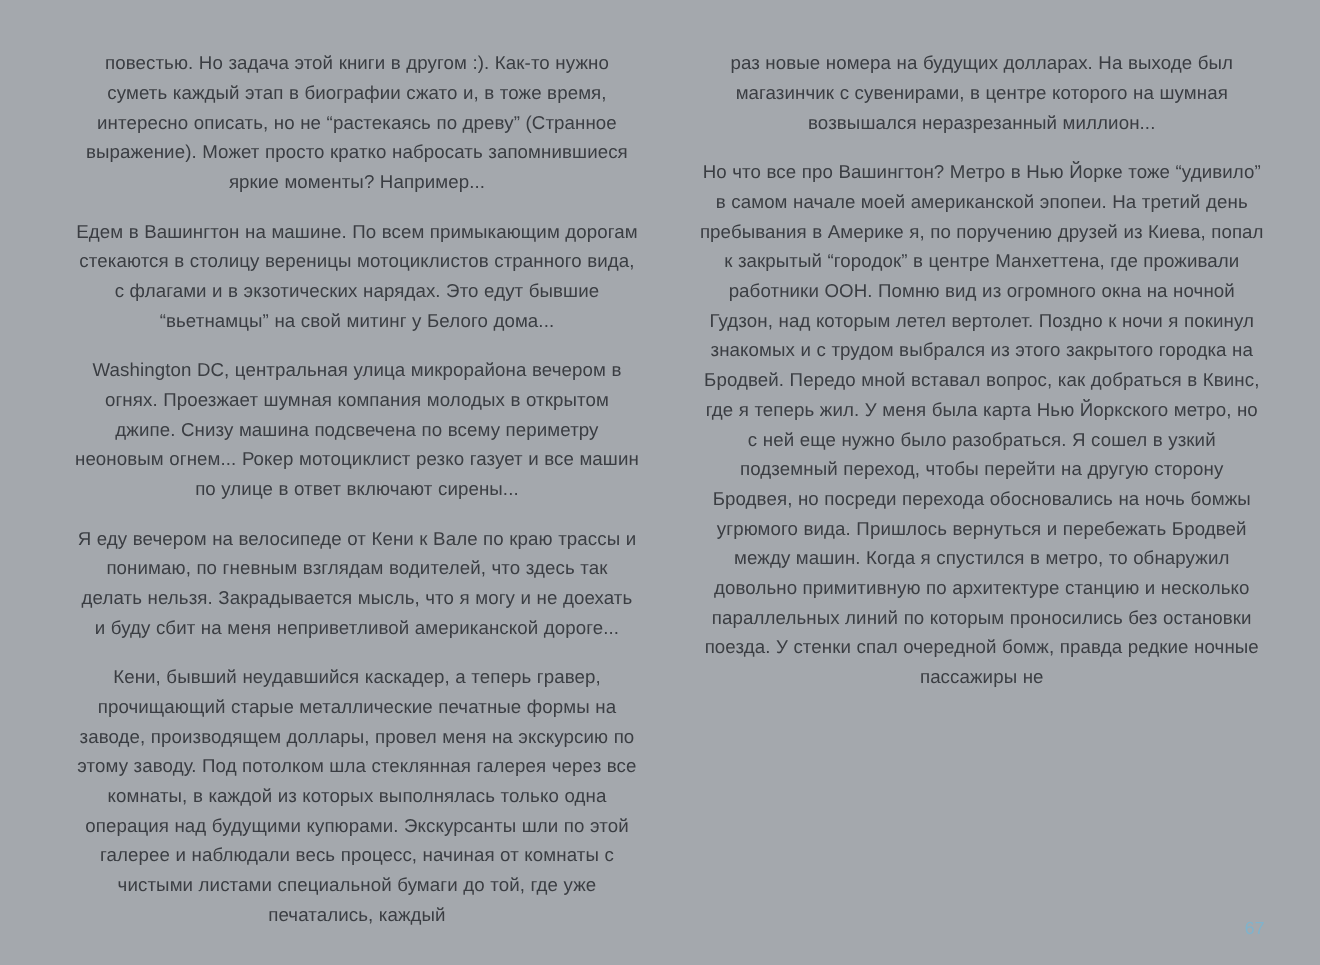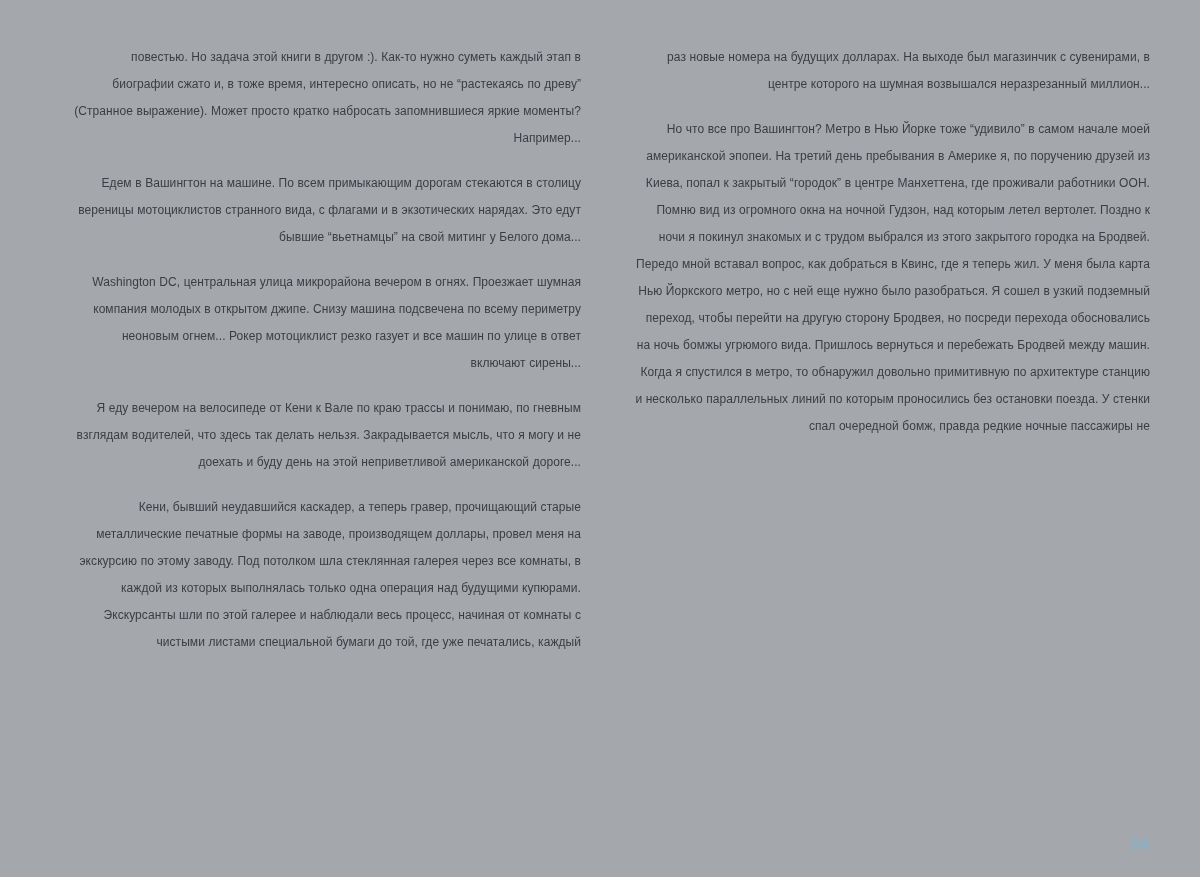--- a/index.html
+++ b/index.html
@@ -41,24 +41,24 @@
   }
 
   .column.right {
     width: 515px;
   }
 
   p.para {
     margin: 0 0 18px 0;
     padding: 0;
     color: #3a3d42;
-    font-size: 12px;
+    font-size: 17px;
     line-height: 27px;
     letter-spacing: 0.005em;
-    text-align: right;
+    text-align: center;
     word-spacing: 0.01em;
     -webkit-font-smoothing: antialiased;
   }
 
   p.para:last-child {
     margin-bottom: 0;
   }
 
   .page-number {
     position: absolute;
@@ -76,26 +76,26 @@
 <body>
 
 <div class="page">
 
   <div class="columns">
 
     <div class="column left">
       <p class="para">повестью. Но задача этой книги в другом :). Как-то нужно суметь каждый этап в биографии сжато и, в тоже время, интересно описать, но не “растекаясь по древу” (Странное выражение). Может просто кратко набросать запомнившиеся яркие моменты? Например...</p>
       <p class="para">Едем в Вашингтон на машине. По всем примыкающим дорогам стекаются в столицу вереницы мотоциклистов странного вида, с флагами и в экзотических нарядах. Это едут бывшие “вьетнамцы” на свой митинг у Белого дома...</p>
       <p class="para">Washington DC, центральная улица микрорайона вечером в огнях. Проезжает шумная компания молодых в открытом джипе. Снизу машина подсвечена по всему периметру неоновым огнем... Рокер мотоциклист резко газует и все машин по улице в ответ включают сирены...</p>
-      <p class="para">Я еду вечером на велосипеде от Кени к Вале по краю трассы и понимаю, по гневным взглядам водителей, что здесь так делать нельзя. Закрадывается мысль, что я могу и не доехать и буду день на этой неприветливой американской дороге...</p>
+      <p class="para">Я еду вечером на велосипеде от Кени к Вале по краю трассы и понимаю, по гневным взглядам водителей, что здесь так делать нельзя. Закрадывается мысль, что я могу и не доехать и буду сбит на меня неприветливой американской дороге...</p>
       <p class="para">Кени, бывший неудавшийся каскадер, а теперь гравер, прочищающий старые металлические печатные формы на заводе, производящем доллары, провел меня на экскурсию по этому заводу. Под потолком шла стеклянная галерея через все комнаты, в каждой из которых выполнялась только одна операция над будущими купюрами. Экскурсанты шли по этой галерее и наблюдали весь процесс, начиная от комнаты с чистыми листами специальной бумаги до той, где уже печатались, каждый</p>
     </div>
 
     <div class="column right">
       <p class="para">раз новые номера на будущих долларах. На выходе был магазинчик с сувенирами, в центре которого на шумная возвышался неразрезанный миллион...</p>
       <p class="para">Но что все про Вашингтон? Метро в Нью Йорке тоже “удивило” в самом начале моей американской эпопеи. На третий день пребывания в Америке я, по поручению друзей из Киева, попал к закрытый “городок” в центре Манхеттена, где проживали работники ООН. Помню вид из огромного окна на ночной Гудзон, над которым летел вертолет. Поздно к ночи я покинул знакомых и с трудом выбрался из этого закрытого городка на Бродвей. Передо мной вставал вопрос, как добраться в Квинс, где я теперь жил. У меня была карта Нью Йоркского метро, но с ней еще нужно было разобраться. Я сошел в узкий подземный переход, чтобы перейти на другую сторону Бродвея, но посреди перехода обосновались на ночь бомжы угрюмого вида. Пришлось вернуться и перебежать Бродвей между машин. Когда я спустился в метро, то обнаружил довольно примитивную по архитектуре станцию и несколько параллельных линий по которым проносились без остановки поезда. У стенки спал очередной бомж, правда редкие ночные пассажиры не</p>
     </div>
 
   </div>
 
-  <div class="page-number">84</div>
+  <div class="page-number">67</div>
 
 </div>
 
 </body></html>

